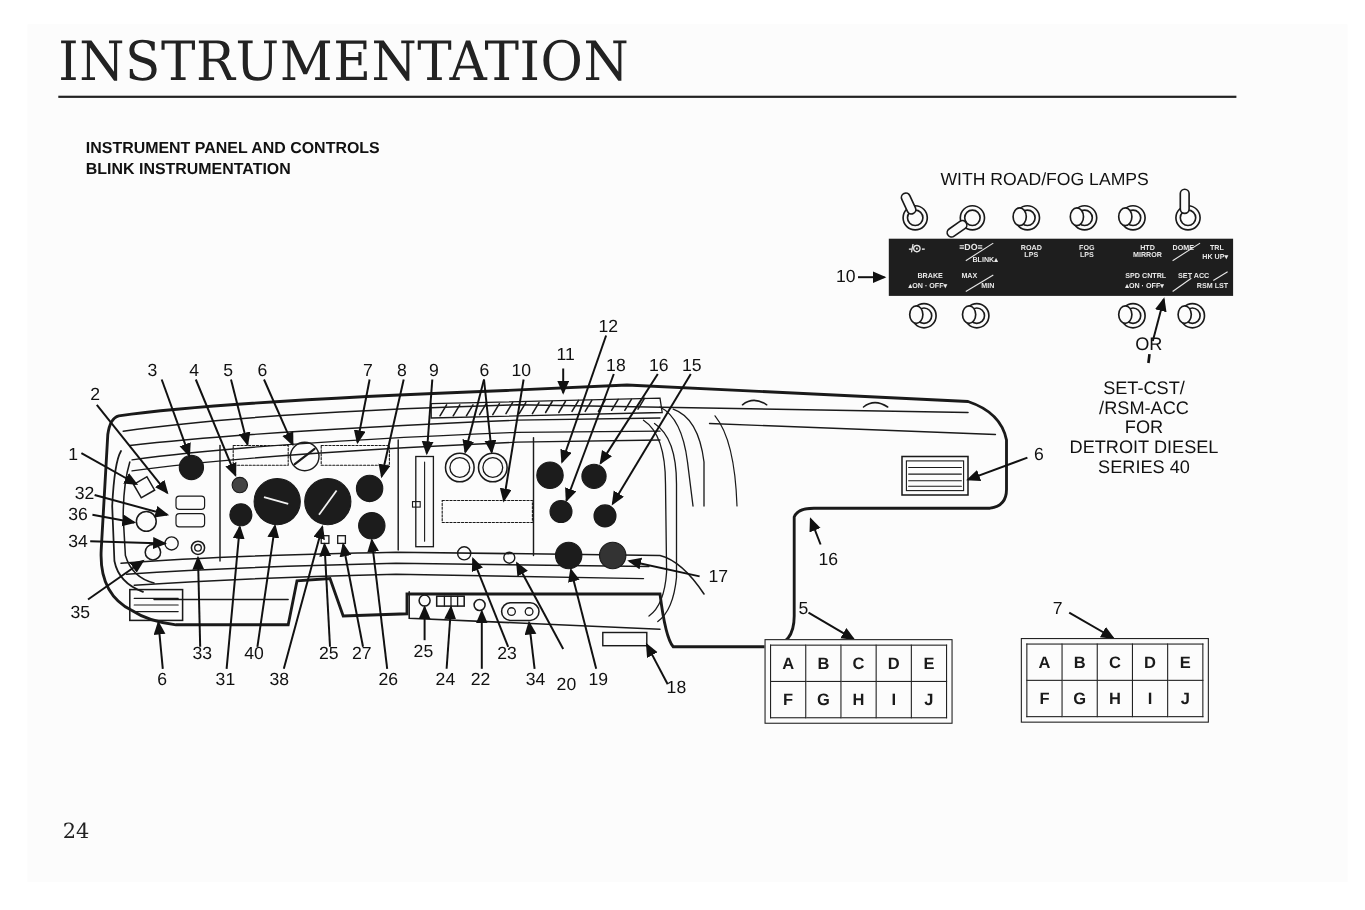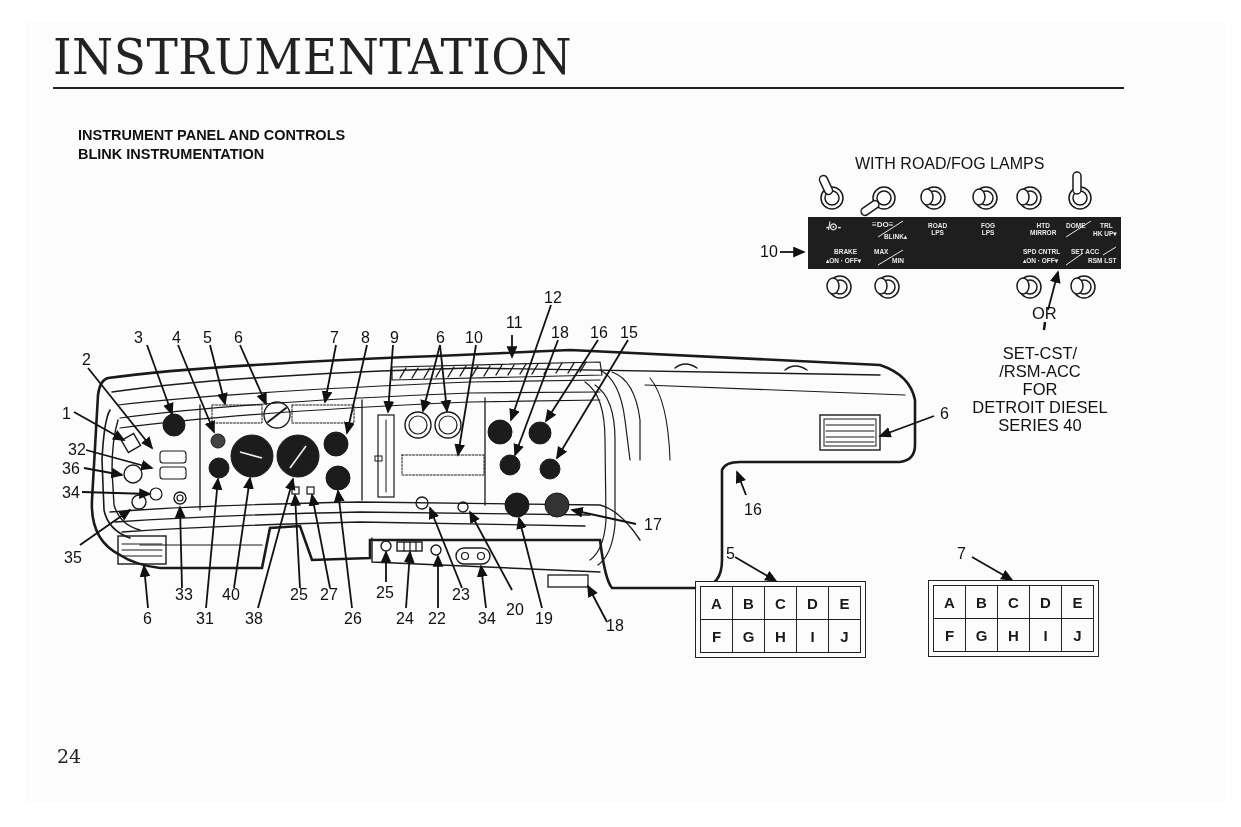--- a/index.html
+++ b/index.html
@@ -335,21 +335,21 @@
 <div class="lbl" style="left:940px;top:406px">6</div>
 <div class="lbl" style="left:744px;top:502px">16</div>
 <div class="lbl" style="left:644px;top:517px">17</div>
 
 <div class="lbl" style="left:175px;top:587px">33</div>
 <div class="lbl" style="left:222px;top:587px">40</div>
 <div class="lbl" style="left:290px;top:587px">25</div>
 <div class="lbl" style="left:320px;top:587px">27</div>
 <div class="lbl" style="left:376px;top:585px">25</div>
 <div class="lbl" style="left:452px;top:587px">23</div>
-<div class="lbl" style="left:506px;top:602px">20</div>
+<div class="lbl" style="left:506px;top:615px">20</div>
 
 <div class="lbl" style="left:143px;top:611px">6</div>
 <div class="lbl" style="left:196px;top:611px">31</div>
 <div class="lbl" style="left:245px;top:611px">38</div>
 <div class="lbl" style="left:344px;top:611px">26</div>
 <div class="lbl" style="left:396px;top:611px">24</div>
 <div class="lbl" style="left:428px;top:611px">22</div>
 <div class="lbl" style="left:478px;top:611px">34</div>
 <div class="lbl" style="left:535px;top:611px">19</div>
 <div class="lbl" style="left:606px;top:618px">18</div>

